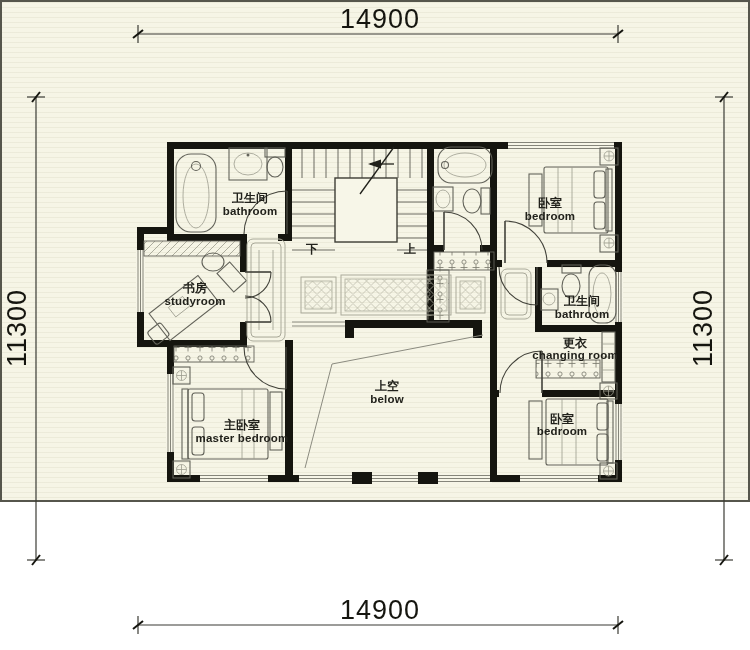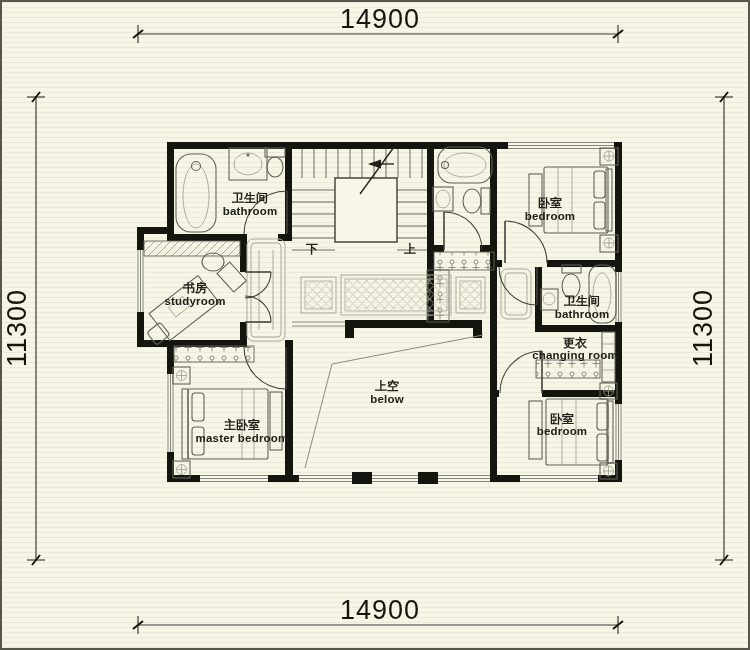--- a/index.html
+++ b/index.html
@@ -1,21 +1,21 @@
 <!DOCTYPE html>
 <html><head>
 <meta charset="utf-8">
 <style>
   html,body{margin:0;padding:0;}
   body{
     width:750px;height:650px;overflow:hidden;
     font-family:"Liberation Sans", sans-serif;
   }
   .plan-page{
-    position:relative;width:750px;height:650px;box-sizing:border-box;
+    position:relative;width:750px;height:502px;box-sizing:border-box;
     border:2px solid #56564c;
     background:
       repeating-linear-gradient(180deg, rgba(175,172,140,0.14) 0px, rgba(175,172,140,0.14) 1px, rgba(0,0,0,0) 1px, rgba(0,0,0,0) 5px),
       #f6f5e6;
   }
   svg{position:absolute;left:0;top:0;}
   .wall{fill:#15150f;}
   .mull{fill:#15150f;}
   .winbg{fill:#f7f6e8;}
   .winln{stroke:#85857a;stroke-width:1;}

